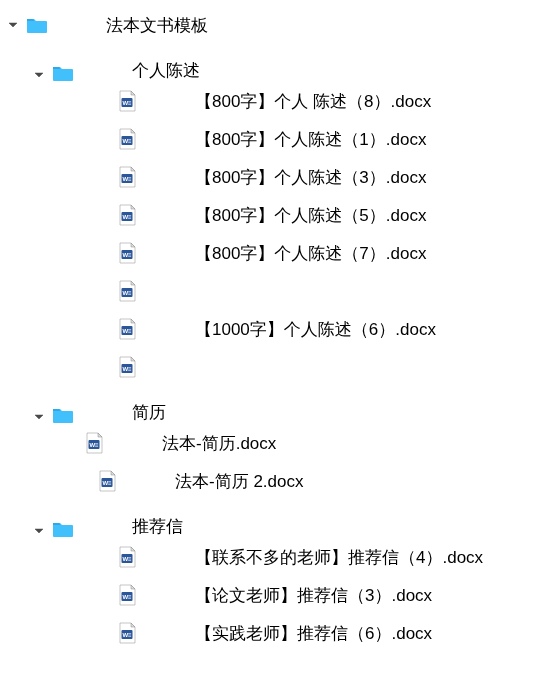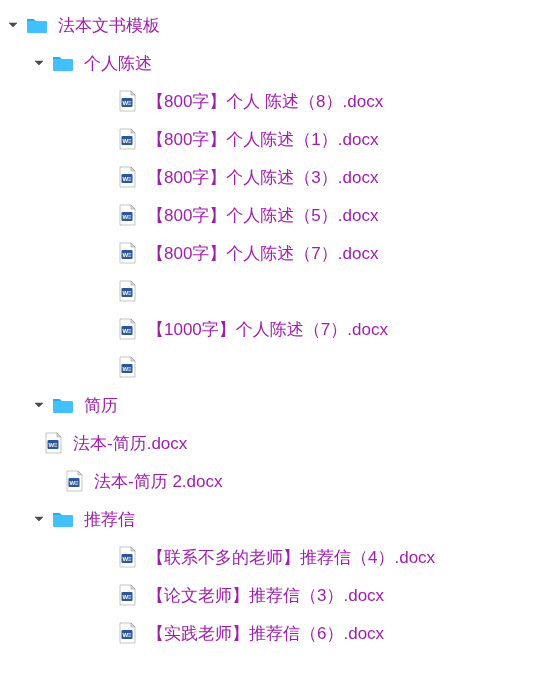--- a/index.html
+++ b/index.html
@@ -48,23 +48,24 @@
     }
     .file-icon {
       width: 20px;
       height: 22px;
       margin-right: 10px;
       flex-shrink: 0;
       display: inline-flex;
       align-items: center;
     }
     .label {
-      color: #a21caf;
-    }
-    .indent-1 { padding-left: 32px; }
+      color: #000000;
+      margin-left: 48px;
+    }
+    .indent-1 { padding-left: 32px; align-items: flex-end; }
     .indent-2-file { padding-left: 117px; }
   </style>
 </head>
 <body>
 
 <div class="row">
   <span class="chev">
     <svg viewBox="0 0 10 10">
         <path d="M1 3 L5 7 L9 3 Z"></path>
       </svg>
@@ -160,21 +161,21 @@
 </div>
 <div class="row indent-2-file">
   <span class="file-icon">
     <svg viewBox="0 0 20 22" width="20" height="22">
       <path d="M3 1 L14 1 L18 5 L18 21 L3 21 Z" fill="#fff" stroke="#888" stroke-width="0.5"></path>
       <path d="M14 1 L14 5 L18 5 Z" fill="#ddd" stroke="#888" stroke-width="0.5"></path>
       <rect x="4.5" y="8" width="11" height="9" rx="1" fill="#2b579a"></rect>
       <text x="10" y="15" font-size="6" fill="#fff" text-anchor="middle" font-weight="bold">W≡</text>
     </svg>
   </span>
-  <span class="label">【1000字】个人陈述（7）.docx</span>
+  <span class="label">【1000字】个人陈述（6）.docx</span>
 </div>
 <div class="row indent-2-file">
   <span class="file-icon">
     <svg viewBox="0 0 20 22" width="20" height="22">
       <path d="M3 1 L14 1 L18 5 L18 21 L3 21 Z" fill="#fff" stroke="#888" stroke-width="0.5"></path>
       <path d="M14 1 L14 5 L18 5 Z" fill="#ddd" stroke="#888" stroke-width="0.5"></path>
       <rect x="4.5" y="8" width="11" height="9" rx="1" fill="#2b579a"></rect>
       <text x="10" y="15" font-size="6" fill="#fff" text-anchor="middle" font-weight="bold">W≡</text>
     </svg>
   </span>
@@ -188,32 +189,32 @@
   </span>
   <span class="folder-icon">
     <svg viewBox="0 0 22 18" width="22" height="18">
       <path d="M1 3 L1 16 Q1 17 2 17 L20 17 Q21 17 21 16 L21 6 Q21 5 20 5 L10 5 L8 3 L2 3 Q1 3 1 3 Z" fill="#42c0fb"></path>
       <path d="M1 3 L1 5 L8.5 5 L7 3 Z" fill="#2da8e8"></path>
     </svg>
   </span>
   <span class="label">简历</span>
 </div>
 
-<div class="row indent-2-file" style="padding-left:43px">
+<div class="row indent-2-file" style="padding-left:84px">
   <span class="file-icon">
     <svg viewBox="0 0 20 22" width="20" height="22">
       <path d="M3 1 L14 1 L18 5 L18 21 L3 21 Z" fill="#fff" stroke="#888" stroke-width="0.5"></path>
       <path d="M14 1 L14 5 L18 5 Z" fill="#ddd" stroke="#888" stroke-width="0.5"></path>
       <rect x="4.5" y="8" width="11" height="9" rx="1" fill="#2b579a"></rect>
       <text x="10" y="15" font-size="6" fill="#fff" text-anchor="middle" font-weight="bold">W≡</text>
     </svg>
   </span>
   <span class="label">法本-简历.docx</span>
 </div>
-<div class="row indent-2-file" style="padding-left:64px">
+<div class="row indent-2-file" style="padding-left:97px">
   <span class="file-icon">
     <svg viewBox="0 0 20 22" width="20" height="22">
       <path d="M3 1 L14 1 L18 5 L18 21 L3 21 Z" fill="#fff" stroke="#888" stroke-width="0.5"></path>
       <path d="M14 1 L14 5 L18 5 Z" fill="#ddd" stroke="#888" stroke-width="0.5"></path>
       <rect x="4.5" y="8" width="11" height="9" rx="1" fill="#2b579a"></rect>
       <text x="10" y="15" font-size="6" fill="#fff" text-anchor="middle" font-weight="bold">W≡</text>
     </svg>
   </span>
   <span class="label">法本-简历 2.docx</span>
 </div>

